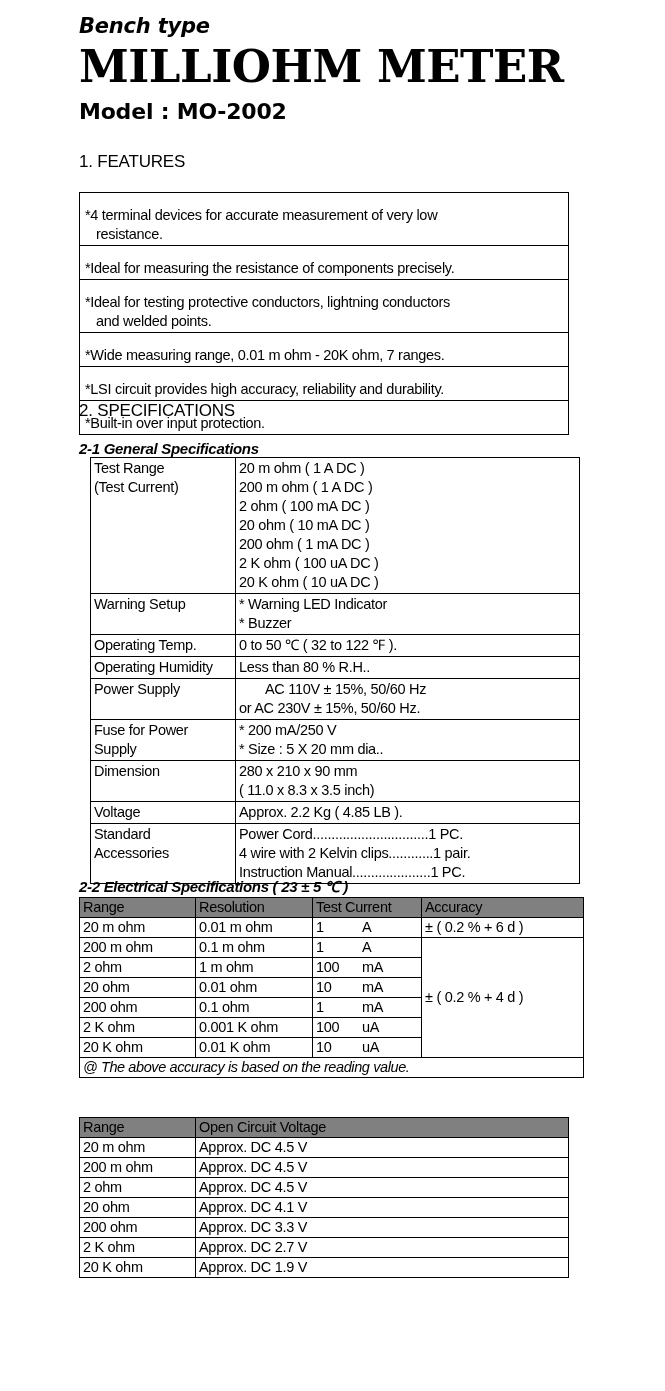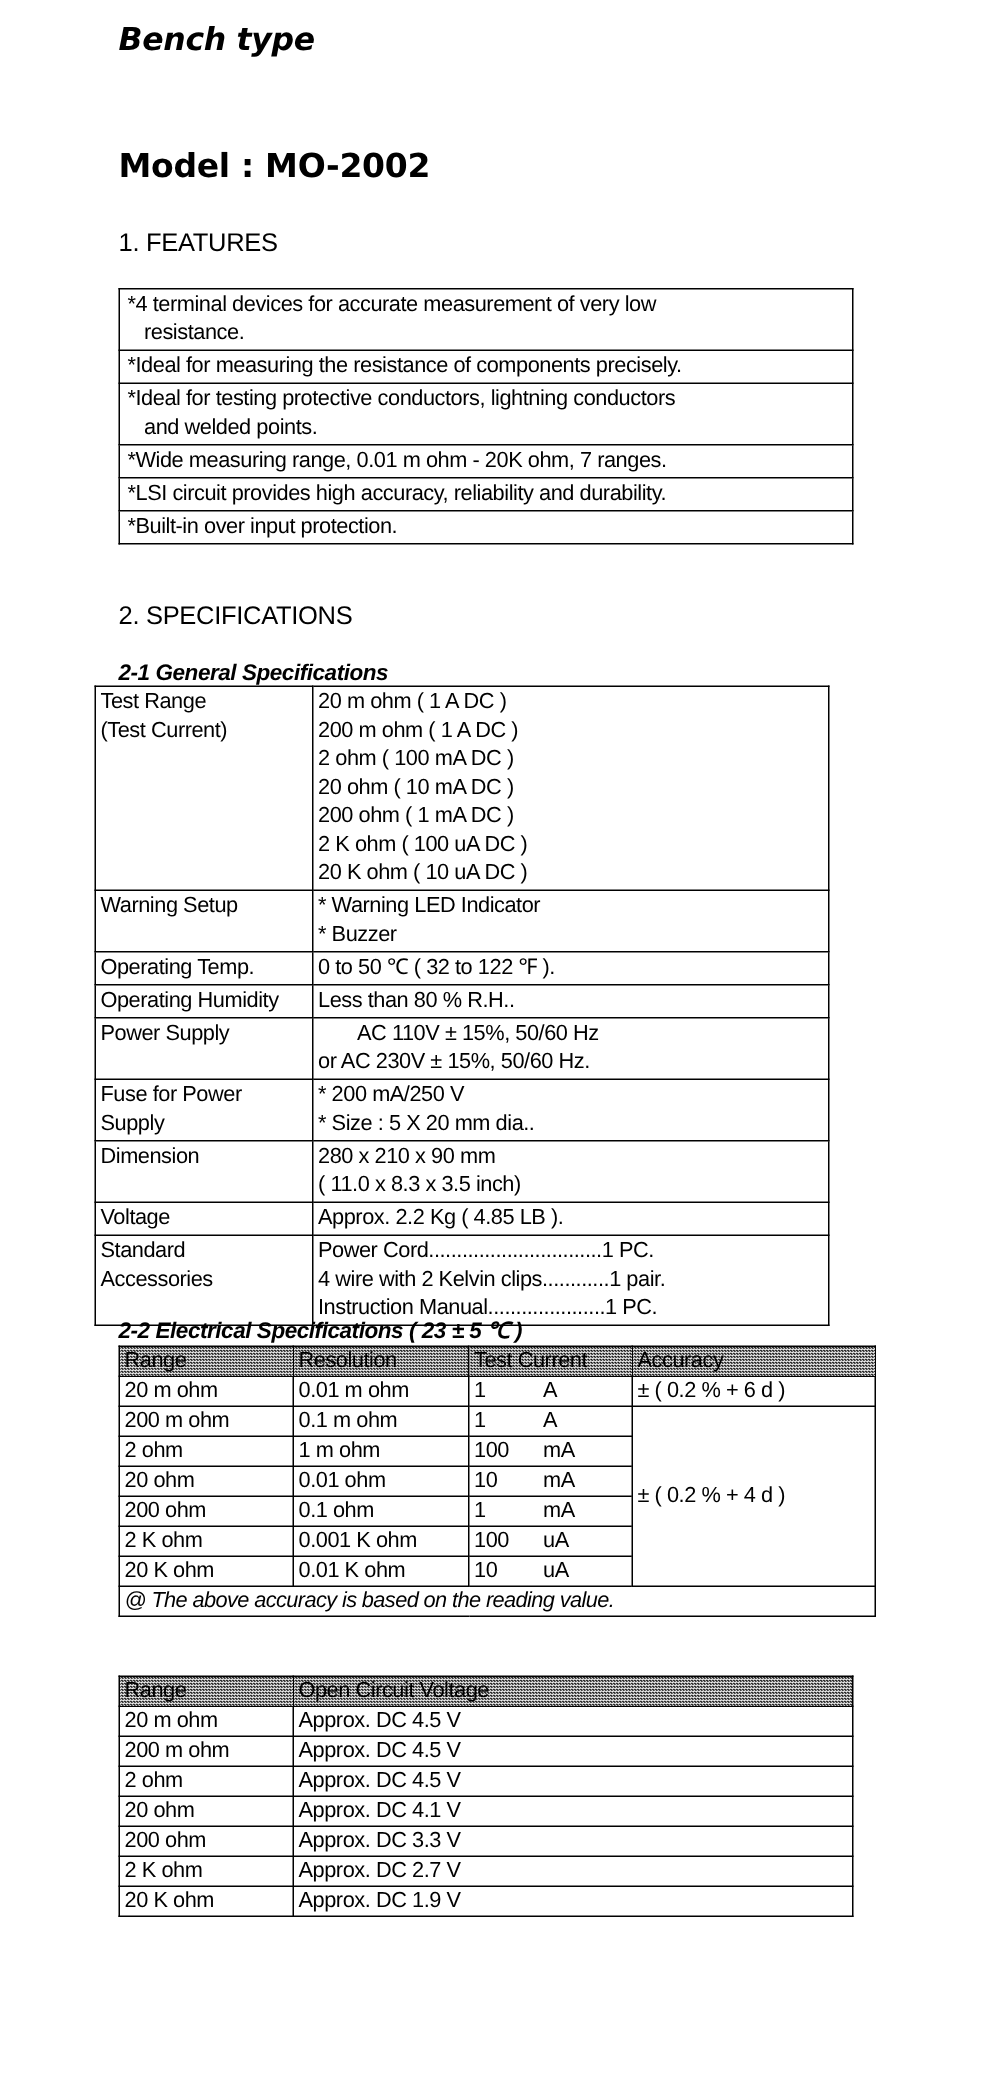--- a/index.html
+++ b/index.html
@@ -94,26 +94,27 @@
     width: 490px;
   }
   #features-table td {
     padding-left: 5px;
     padding-top: 1px;
     padding-bottom: 1px;
   }
   .feat-line {
     display: block;
     white-space: pre-wrap;
+    margin-top: 12px;
   }
   .feat-cont { padding-left: 11px; display: block; }
 
   
   #general-table {
-    left: 63px; top: 457px;
+    left: 90px; top: 457px;
     width: 490px;
   }
   #general-table td { padding-top: 1px; padding-bottom: 1px; }
   #general-table .c1 { width: 141px; }
   .ml { display: block; white-space: pre; }
   .indent-ps { padding-left: 26px; display: block; }
 
   
   #electrical-table {
     left: 79px; top: 897px;
@@ -163,20 +164,21 @@
   }
   #voltage-table td { height: 19px; }
   #voltage-table .c1 { width: 112px; }
 </style>
 </head>
 <body>
 
 <div class="page">
 
   <div class="hdr-bench">Bench type</div>
+  <div class="hdr-main">MILLIOHM METER</div>
   <div class="hdr-model">Model : MO-2002</div>
 
   <div class="sec-head" id="features-heading">1. FEATURES</div>
 
   <table class="tbl" id="features-table">
     <tbody>
       <tr>
         <td>
           <span class="feat-line">*4 terminal devices for accurate measurement of very low</span>
           <span class="feat-cont">resistance.</span>

